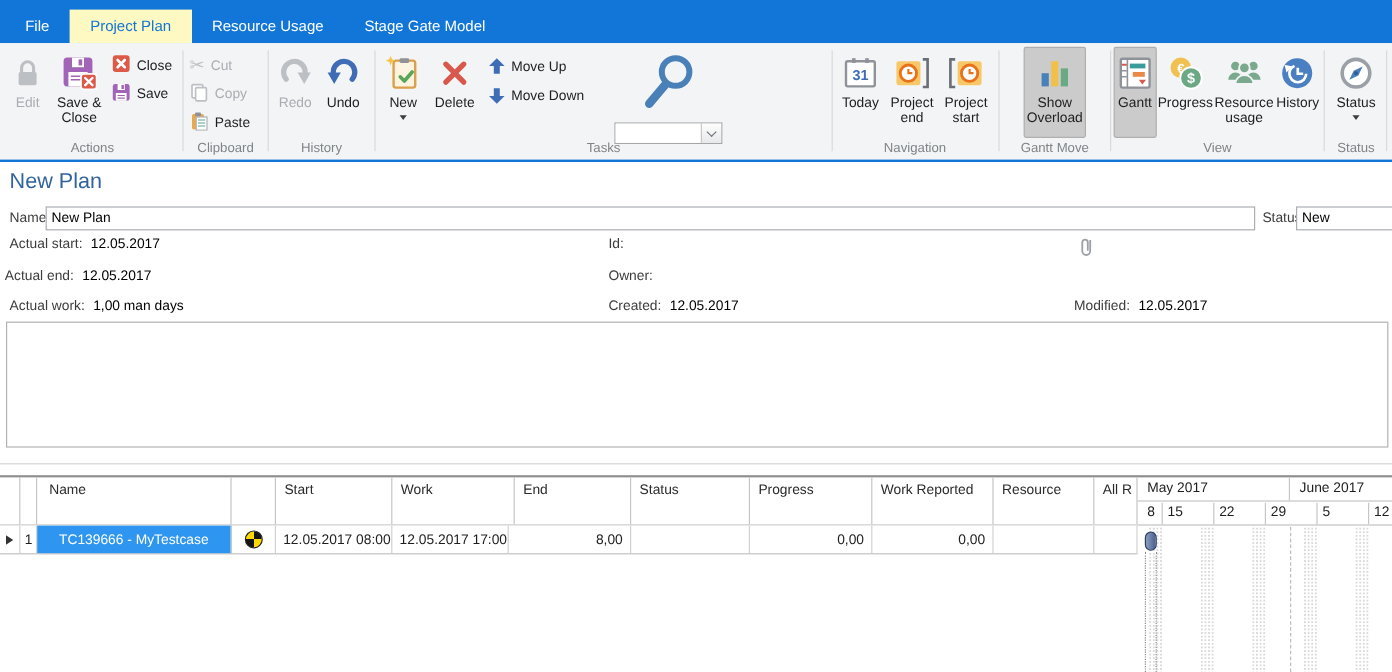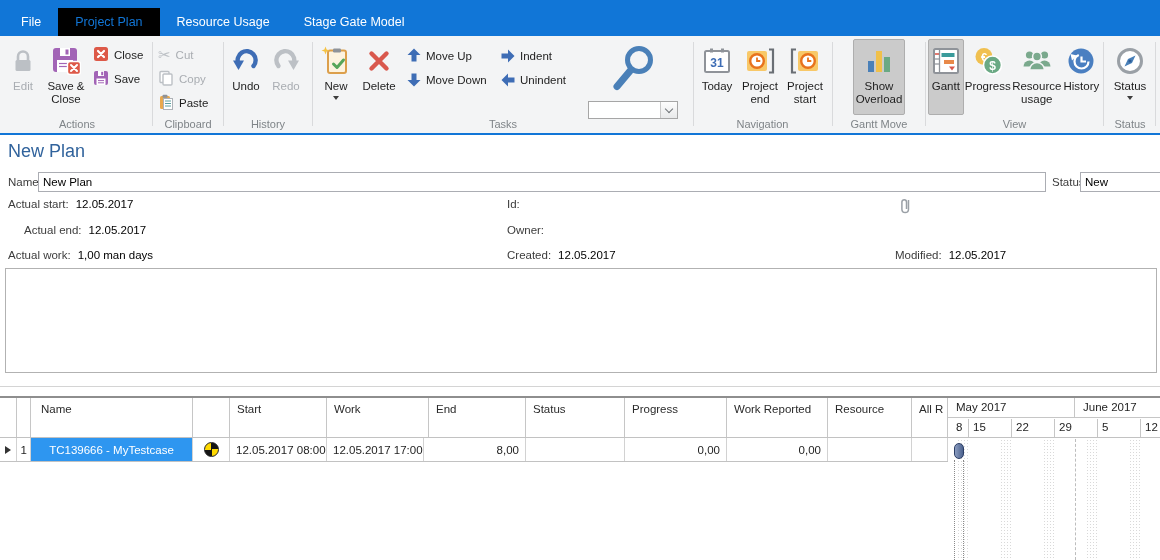--- a/index.html
+++ b/index.html
@@ -4,21 +4,21 @@
 <style>
   * { box-sizing: border-box; margin: 0; padding: 0; }
   html,body { width:1160px; height:560px; overflow:hidden; background:#fff;
     font-family:"Liberation Sans", sans-serif; font-size:11.5px; color:#1e1e1e; }
   .page { position:relative; width:1160px; height:560px; background:#fff; }
 
   
   .tabbar { position:absolute; left:0; top:0; width:1160px; height:36px; background:#1176d7; }
   .tabs { position:absolute; left:4px; bottom:0; display:flex; height:28px; }
   .tab { padding:0 17px; display:flex; align-items:center; color:#fff; font-size:12.5px; cursor:default; }
-  .tab.active { background:#000000; color:#1176d7; }
+  .tab.active { background:#fef9c3; color:#1176d7; }
 
   
   .ribbon { position:absolute; left:0; top:36px; width:1160px; height:99px; background:#f3f4f5; border-bottom:2px solid #1176d7; }
   .rgroup { position:absolute; top:0; height:95px; display:flex; flex-direction:column; }
   .rgroup-label { position:absolute; bottom:1px; left:0; right:0; text-align:center; color:#7f8488; font-size:11px; }
   .rsep { position:absolute; top:6px; height:84px; width:1px; background:#d9dadc; }
   .rcontent { display:flex; align-items:flex-start; padding-top:3px; }
 
   .bigbtn { display:flex; flex-direction:column; align-items:center; height:76px; padding-top:3px; border:1px solid transparent; border-radius:2px; }
   .bigbtn .bicon { height:36px; display:flex; align-items:center; justify-content:center; }
@@ -183,37 +183,37 @@
             <span>Paste</span>
           </div>
         </div>
       </div>
       <div class="rgroup-label">Clipboard</div>
     </div>
     <div class="rsep" style="left:223px"></div>
 
     <div class="rgroup" style="left:226px;width:84px">
       <div class="rcontent">
+        <div class="bigbtn disabled" style="width:40px">
+          <span class="bicon" style="transform:scaleX(-1)">
+            <svg width="30" height="30" viewBox="0 0 30 30">
+                <path d="M22.5 20 A 9 9 0 1 0 7.5 18" fill="none" stroke="#bcc0c5" stroke-width="4.4" stroke-linecap="round"></path>
+                <path d="M2 14.5 L13 14.5 L7.5 24 Z" fill="#bcc0c5"></path>
+              </svg>
+          </span>
+          <span class="blabel">Redo</span>
+        </div>
         <div class="bigbtn" style="width:40px">
           <span class="bicon">
             <svg width="30" height="30" viewBox="0 0 30 30">
                 <path d="M22.5 20 A 9 9 0 1 0 7.5 18" fill="none" stroke="#3e6db5" stroke-width="4.4" stroke-linecap="round"></path>
                 <path d="M2 14.5 L13 14.5 L7.5 24 Z" fill="#3e6db5"></path>
               </svg>
           </span>
           <span class="blabel">Undo</span>
-        </div>
-        <div class="bigbtn disabled" style="width:40px">
-          <span class="bicon" style="transform:scaleX(-1)">
-            <svg width="30" height="30" viewBox="0 0 30 30">
-                <path d="M22.5 20 A 9 9 0 1 0 7.5 18" fill="none" stroke="#bcc0c5" stroke-width="4.4" stroke-linecap="round"></path>
-                <path d="M2 14.5 L13 14.5 L7.5 24 Z" fill="#bcc0c5"></path>
-              </svg>
-          </span>
-          <span class="blabel">Redo</span>
         </div>
       </div>
       <div class="rgroup-label">History</div>
     </div>
     <div class="rsep" style="left:312px"></div>
 
     <div class="rgroup" style="left:315px;width:376px">
       <div class="rcontent">
         <div class="bigbtn" style="width:42px">
           <span class="bicon">
@@ -242,38 +242,20 @@
                 </svg></span>
             <span>Move Up</span>
           </div>
           <div class="arrbtn">
             <span style="transform:rotate(180deg);display:inline-flex">
                 <svg width="14" height="14" viewBox="0 0 14 14">
                   <path d="M7 0.5 L13.5 7 H9.5 V13.5 H4.5 V7 H0.5 Z" fill="#3e6db5"></path>
                 </svg>
               </span>
             <span>Move Down</span>
-          </div>
-        </div>
-        <div class="arrcol" style="width:76px">
-          <div class="arrbtn">
-            <span style="transform:rotate(90deg);display:inline-flex">
-                <svg width="14" height="14" viewBox="0 0 14 14">
-                  <path d="M7 0.5 L13.5 7 H9.5 V13.5 H4.5 V7 H0.5 Z" fill="#3e6db5"></path>
-                </svg>
-              </span>
-            <span>Indent</span>
-          </div>
-          <div class="arrbtn">
-            <span style="transform:rotate(270deg);display:inline-flex">
-                <svg width="14" height="14" viewBox="0 0 14 14">
-                  <path d="M7 0.5 L13.5 7 H9.5 V13.5 H4.5 V7 H0.5 Z" fill="#3e6db5"></path>
-                </svg>
-              </span>
-            <span>Unindent</span>
           </div>
         </div>
         <div class="search-col" style="margin-left:4px">
           <span>
             <svg width="54" height="54" viewBox="0 0 54 54">
                 <circle cx="33" cy="19" r="11.5" fill="none" stroke="#4a80b8" stroke-width="5"></circle>
                 <line x1="24" y1="30" x2="11" y2="45.5" stroke="#4a80b8" stroke-width="7" stroke-linecap="round"></line>
               </svg>
           </span>
           <div class="combo">
@@ -438,21 +420,21 @@
   </div>
   <div class="frow" style="left:507px;top:198px">
     <span class="flabel">Id:</span>
   </div>
   <span style="position:absolute;left:900px;top:196px">
     <svg width="12" height="19" viewBox="0 0 12 19">
         <path d="M8.5 4 v9.2 a3.3 3.3 0 0 1 -6.6 0 V6 a2.3 2.3 0 0 1 4.6 0 v7" fill="none" stroke="#9aa0a6" stroke-width="1.5"></path>
       </svg>
   </span>
 
-  <div class="frow" style="left:24px;top:224px">
+  <div class="frow" style="left:4px;top:224px">
     <span class="flabel">Actual end:</span>
     <span class="fvalue">12.05.2017</span>
   </div>
   <div class="frow" style="left:507px;top:224px">
     <span class="flabel">Owner:</span>
   </div>
 
   <div class="frow" style="left:8px;top:249px">
     <span class="flabel">Actual work:</span>
     <span class="fvalue">1,00 man days</span>

